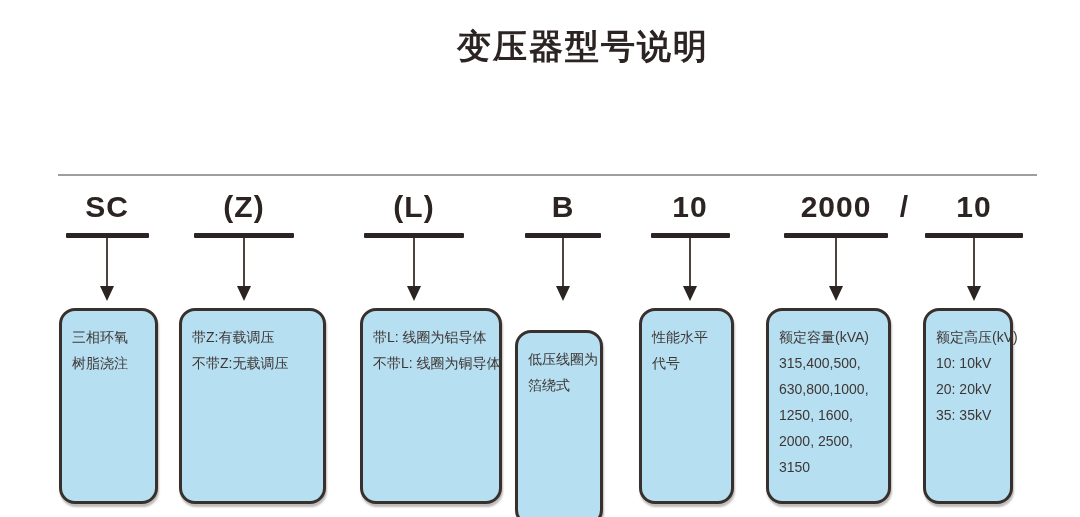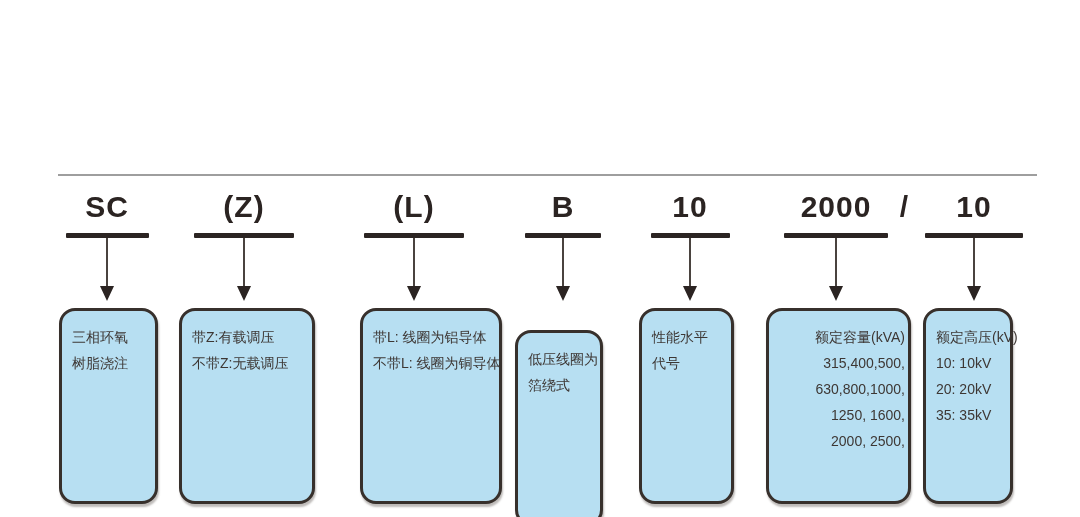--- a/index.html
+++ b/index.html
@@ -65,50 +65,51 @@
     border-top:15px solid var(--code-text,#2b2422);
   }
   .box{
     position:absolute;
     top:308px;height:196px;
     box-sizing:border-box;
     background:var(--box-fill,#b7dff2);
     border:3px solid var(--box-border,#37302c);
     border-radius:16px;
     box-shadow:1px 3px 2px rgba(110,104,100,0.45);
-    padding:13px 3px 0 10px;
+    padding:13px 16px 0 10px;
     color:var(--body-text,#3d3734);
     font-size:14px;
     line-height:26px;
   }
   .line{white-space:nowrap;}
 </style>
 </head>
 <body>
 
 <div class="stage">
+  <h1 class="title">变压器型号说明</h1>
   <div class="rule"></div>
   <div id="columns">
   <div class="col">
     <div class="code" style="left: 107px;">SC</div>
     <div class="underline" style="left: 65.5px; width: 83px;"></div>
     <div class="arrow-line" style="left: 106px;"></div>
     <div class="arrow-head" style="left: 100px;"></div>
     <div class="box" style="left: 59px; width: 99px;">
           <div class="line">三相环氧</div>
           <div class="line">树脂浇注</div>
         </div>
   </div>
 
   <div class="col">
     <div class="code" style="left: 244px;">(Z)</div>
     <div class="underline" style="left: 194px; width: 100px;"></div>
     <div class="arrow-line" style="left: 243px;"></div>
     <div class="arrow-head" style="left: 237px;"></div>
-    <div class="box" style="left: 179px; width: 136px;">
+    <div class="box" style="left: 179px; width: 147px;">
           <div class="line">带Z:有载调压</div>
           <div class="line">不带Z:无载调压</div>
         </div>
   </div>
 
   <div class="col">
     <div class="code" style="left: 414px;">(L)</div>
     <div class="underline" style="left: 364px; width: 100px;"></div>
     <div class="arrow-line" style="left: 413px;"></div>
     <div class="arrow-head" style="left: 407px;"></div>
@@ -138,26 +139,27 @@
           <div class="line">性能水平</div>
           <div class="line">代号</div>
         </div>
   </div>
 
   <div class="col">
     <div class="code" style="left: 836px;">2000</div>
     <div class="underline" style="left: 784px; width: 104px;"></div>
     <div class="arrow-line" style="left: 835px;"></div>
     <div class="arrow-head" style="left: 829px;"></div>
-    <div class="box" style="left: 766px; width: 145px; text-align: right;">
+    <div class="box" style="left: 766px; width: 125px;">
           <div class="line">额定容量(kVA)</div>
           <div class="line">315,400,500,</div>
           <div class="line">630,800,1000,</div>
           <div class="line">1250, 1600,</div>
           <div class="line">2000, 2500,</div>
+          <div class="line">3150</div>
         </div>
   </div>
 
   <div class="col">
     <div class="code" style="left: 974px;">10</div>
     <div class="underline" style="left: 925px; width: 98px;"></div>
     <div class="arrow-line" style="left: 973px;"></div>
     <div class="arrow-head" style="left: 967px;"></div>
     <div class="box" style="left: 923px; width: 90px;">
           <div class="line">额定高压(kV)</div>

